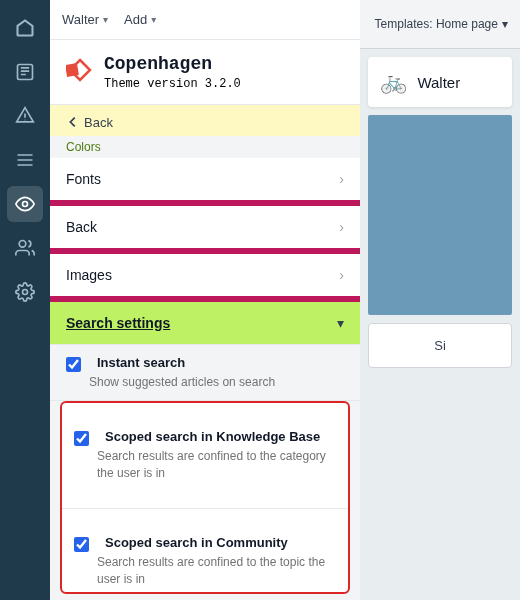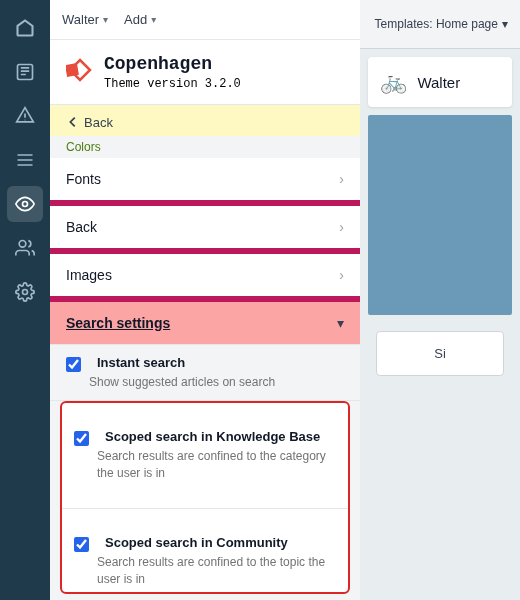--- a/index.html
+++ b/index.html
@@ -134,21 +134,21 @@
       font-weight: 500;
     }
     .nav-item-chevron { color: #9ca3af; font-size: 14px; }
 
     
     .search-settings-header {
       display: flex;
       align-items: center;
       justify-content: space-between;
       padding: 13px 16px;
-      background: #fca5a5;
+      background: #bef264;
       border-bottom: 1px solid #e5e7eb;
       cursor: pointer;
     }
     .search-settings-label {
       font-size: 14px;
       font-weight: 600;
       color: #111827;
       text-decoration: underline;
     }
     .search-settings-chevron { color: #374151; font-size: 14px; }
@@ -244,21 +244,21 @@
     .blue-block {
       background: #6b9ab8;
       height: 200px;
       margin: 0 8px;
       border-radius: 2px;
     }
     .signin-box {
       background: #fff;
       border: 1px solid #d1d5db;
       border-radius: 4px;
-      margin: 16px;
+      margin: 8px;
       padding: 14px;
       display: flex;
       align-items: center;
       justify-content: center;
     }
     .signin-text {
       font-size: 13px;
       color: #374151;
     }
   </style>

